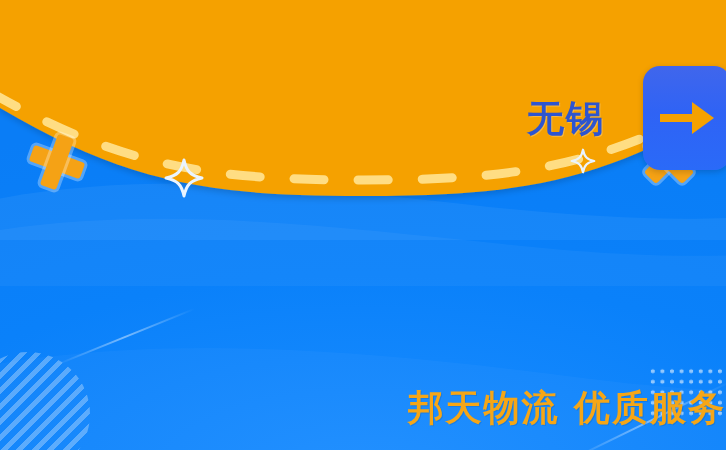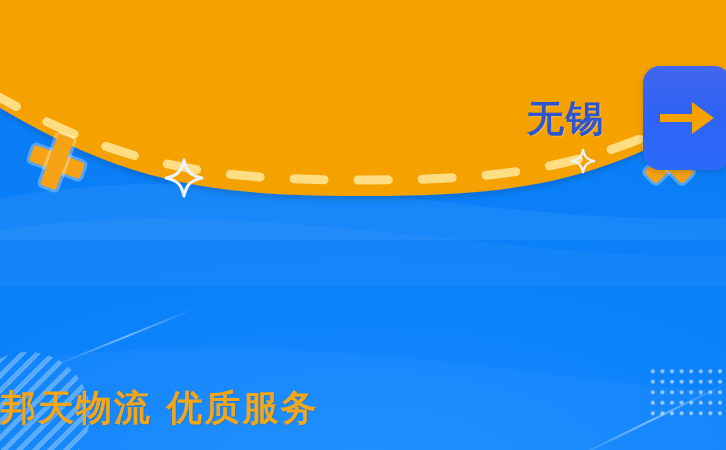--- a/index.html
+++ b/index.html
@@ -108,21 +108,21 @@
     font-size:20px;
     line-height:1.45;
     color:#ffffff;
     letter-spacing:.3px;
     text-shadow:0 1px 1px rgba(0,0,0,.12);
   }
 
   
   .slogan{
     position:absolute;left:0;top:388px;width:726px;
-    text-align:left;
+    text-align:right;
     font-family:"DejaVu Serif","Liberation Serif",serif;
     font-weight:bold;
     font-size:36px;
     letter-spacing:2px;
     color:#f5a617;
     text-shadow:1px 1px 0 rgba(0,0,0,.10);
     line-height:1.1;
     white-space:nowrap;
   }
 </style>

